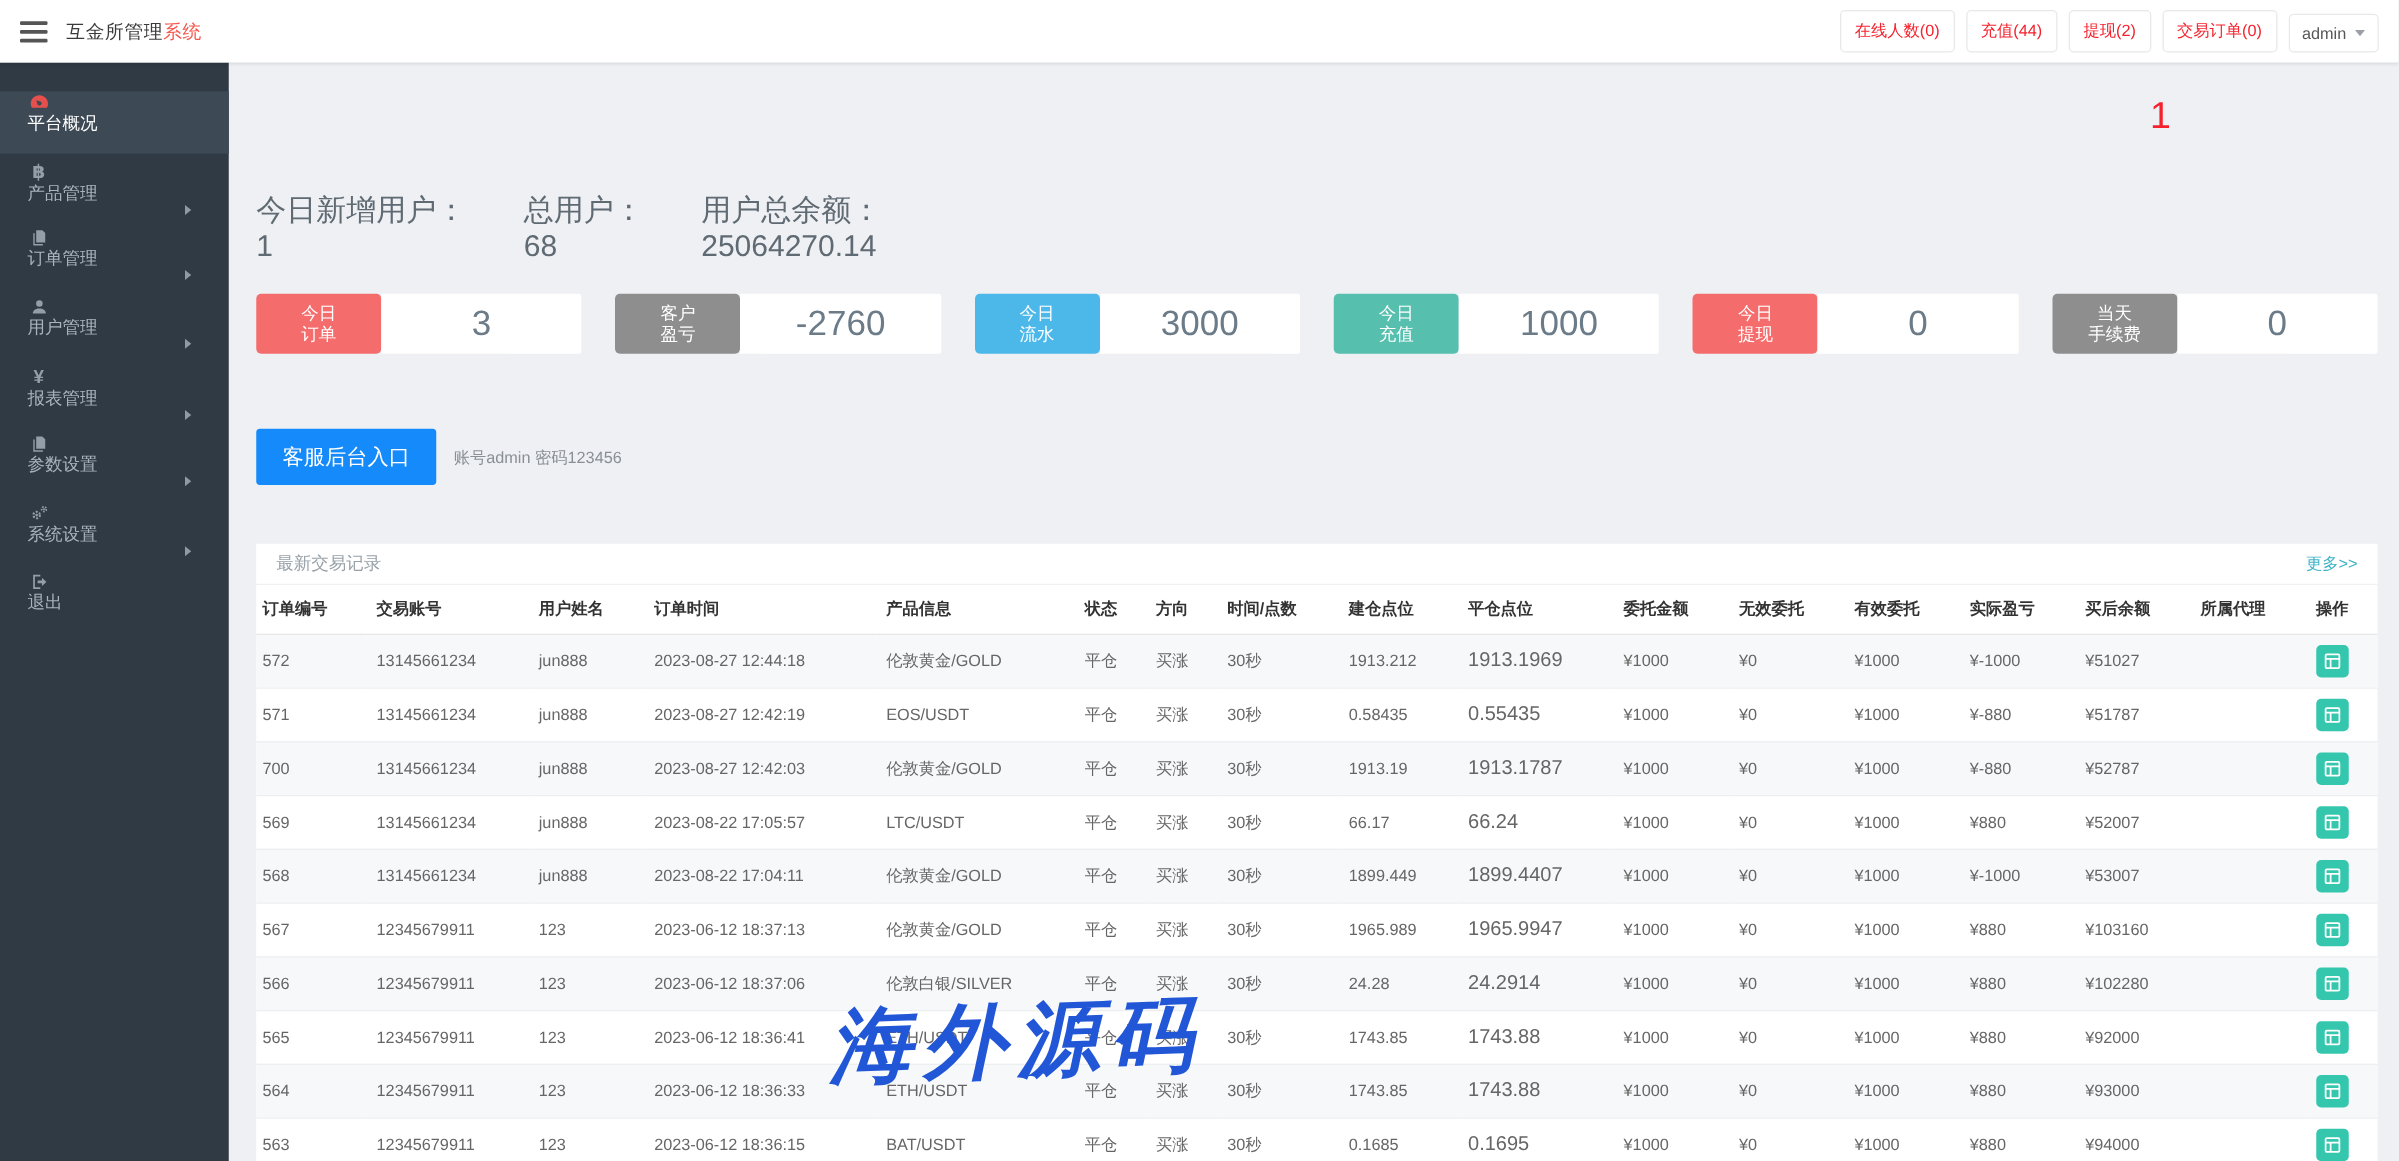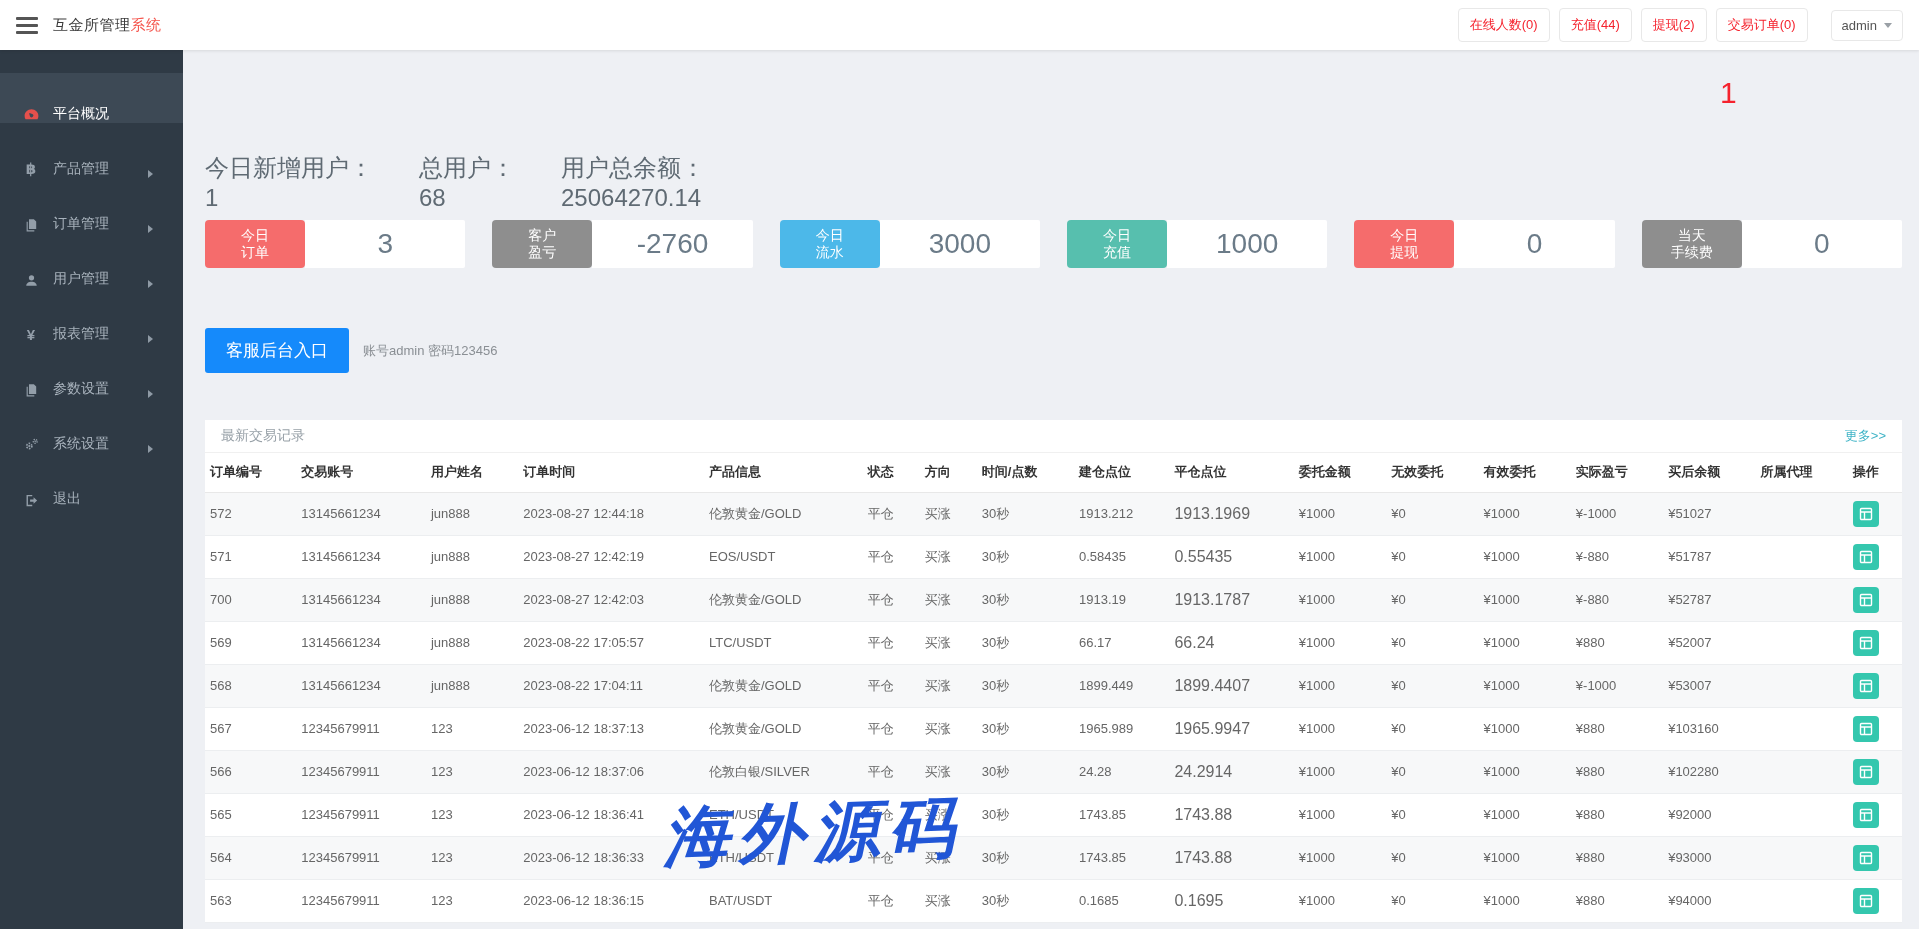--- a/index.html
+++ b/index.html
@@ -6,49 +6,49 @@
   html,body { width:1919px; height:929px; overflow:hidden; }
   body { font-family:"Liberation Sans","DejaVu Sans",sans-serif; background:#eef0f4; position:relative; }
 
   
   .topbar { position:absolute; top:0; left:0; right:0; height:50px; background:#fff;
             display:flex; align-items:center; padding:0 16px; box-shadow:0 1px 3px rgba(0,0,0,.10); z-index:20; }
   .hamburger { width:22px; display:flex; flex-direction:column; gap:4px; cursor:pointer; }
   .hamburger span { height:3px; background:#555; border-radius:1px; }
   .brand { margin-left:15px; font-size:15px; color:#3a3a3a; letter-spacing:.5px; }
   .brand .accent { color:#f5564e; }
-  .topbar-right { margin-left:auto; display:flex; align-items:center; gap:23px; }
+  .topbar-right { margin-left:auto; display:flex; align-items:flex-end; gap:9px; }
   .top-btn { background:#fff; border:1px solid #e8e8e8; border-radius:4px; color:#f5222d;
              font-size:13px; padding:7px 11px; cursor:pointer; font-family:inherit; }
   .admin-box { border:1px solid #e8e8e8; border-radius:4px; color:#555; font-size:13px;
                padding:7px 10px; display:flex; align-items:center; gap:7px; cursor:pointer; }
   .caret-down { width:0; height:0; border-left:4px solid transparent; border-right:4px solid transparent;
                 border-top:5px solid #9aa0a6; }
 
   
   .sidebar { position:absolute; top:50px; left:0; bottom:0; width:183px; background:#2f3a45; z-index:15; }
   .side-menu { padding-top:23px; }
-  .menu-item { height:50px; margin-bottom:5px; display:flex; align-items:flex-end;
-               padding:0 30px 0 22px; color:#a9b3bd; font-size:14px; cursor:pointer; }
+  .menu-item { height:50px; margin-bottom:5px; display:flex; align-items:flex-start;
+               padding:0 30px 0 22px; color:#a9b3bd; font-size:14px; cursor:pointer;flex-direction:column; }
   .menu-item.active { background:#3d4955; color:#fff; }
   .menu-item.active .mi-icon { color:#e5504c; }
   .mi-icon { width:18px; margin-right:13px; color:#939ea9; display:flex; justify-content:center; align-items:center; }
   .mi-icon svg { display:block; }
   .mi-glyph { font-size:15px; font-weight:bold; }
   .mi-arrow { margin-left:auto; width:0; height:0; border-top:4px solid transparent;
               border-bottom:4px solid transparent; border-left:5px solid #8f9aa5; }
 
   
   .content { position:absolute; top:50px; left:183px; right:0; bottom:0; padding:0 17px 0 22px; }
   .notif { position:absolute; top:26px; left:1537px; color:#f5222d; font-size:30px; }
 
   .stats-line { display:flex; gap:46px; margin-top:102px; color:#5f6a73; font-size:24px; }
   .stat-seg { display:flex;flex-direction:column; }
 
-  .cards { display:flex; gap:27px; margin-top:8px; }
+  .cards { display:flex; gap:27px; margin-top:23px; }
   .stat-card { flex:1; height:48px; display:flex; }
   .stat-card-label { width:100px; border-radius:4px; color:#fff; font-size:14px; line-height:1.25;
                      display:flex; flex-direction:column; justify-content:center; align-items:center; }
   .stat-card-value { flex:1; background:#fff; border-radius:0 2px 2px 0; display:flex; align-items:center;
                      justify-content:center; font-size:28px; color:#6b7b88; }
 
   .service-row { margin-top:60px; display:flex; align-items:center; }
   .service-btn { background:#158afb; color:#fff; font-size:17px; border:none; border-radius:3px;
                  height:45px; padding:0 21px; cursor:pointer; font-family:inherit; }
   .service-hint { color:#8a8f94; font-size:13px; margin-left:14px; }

